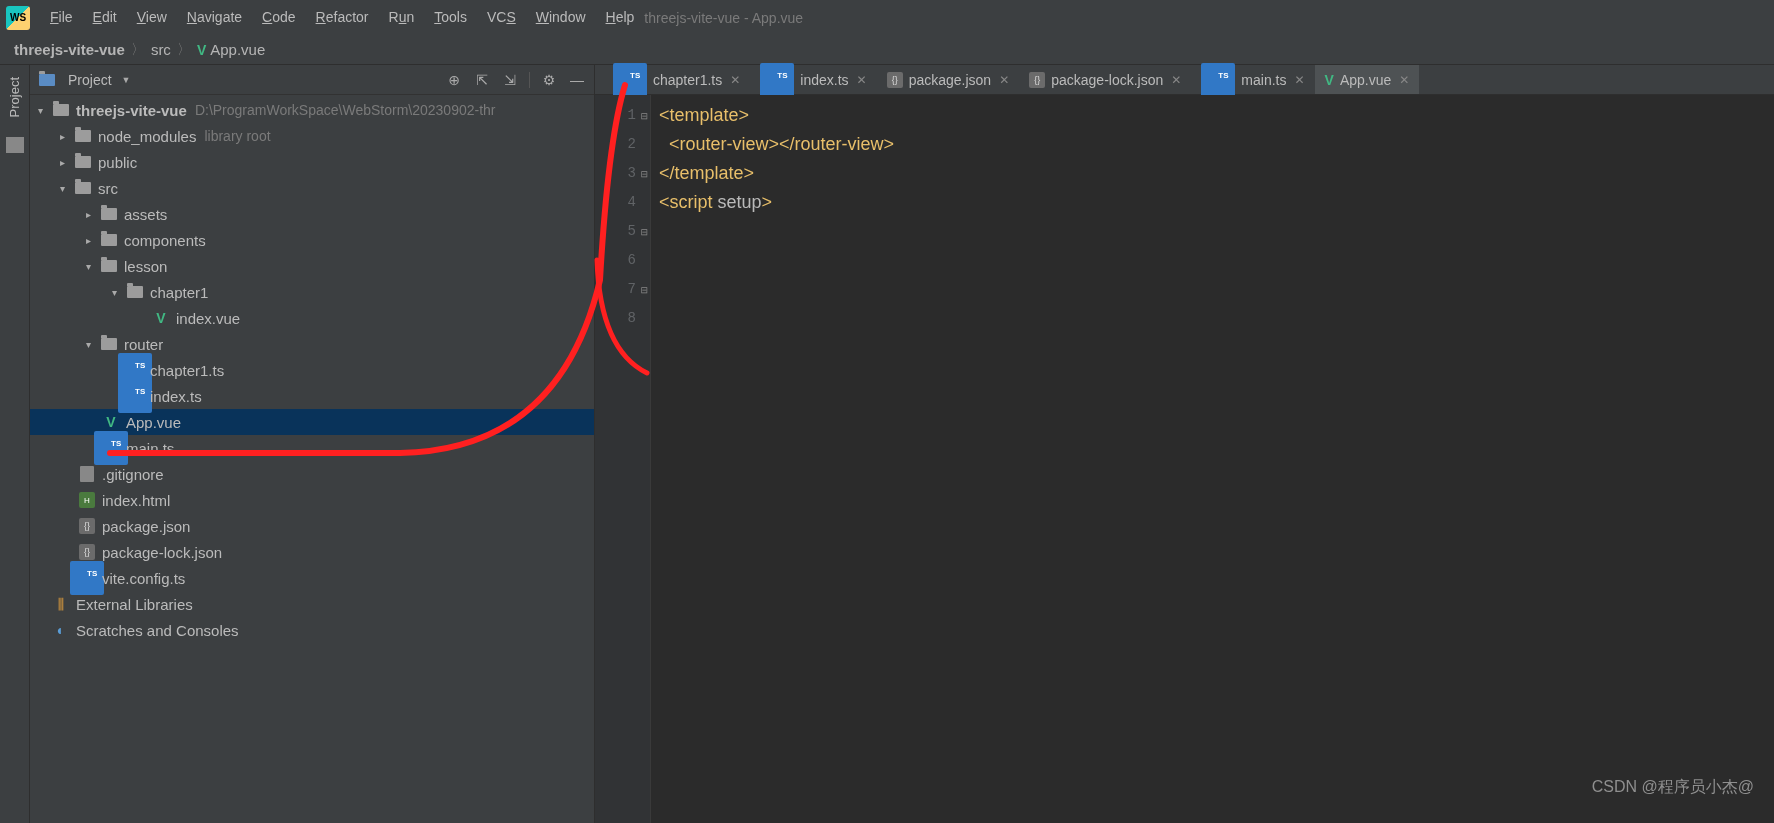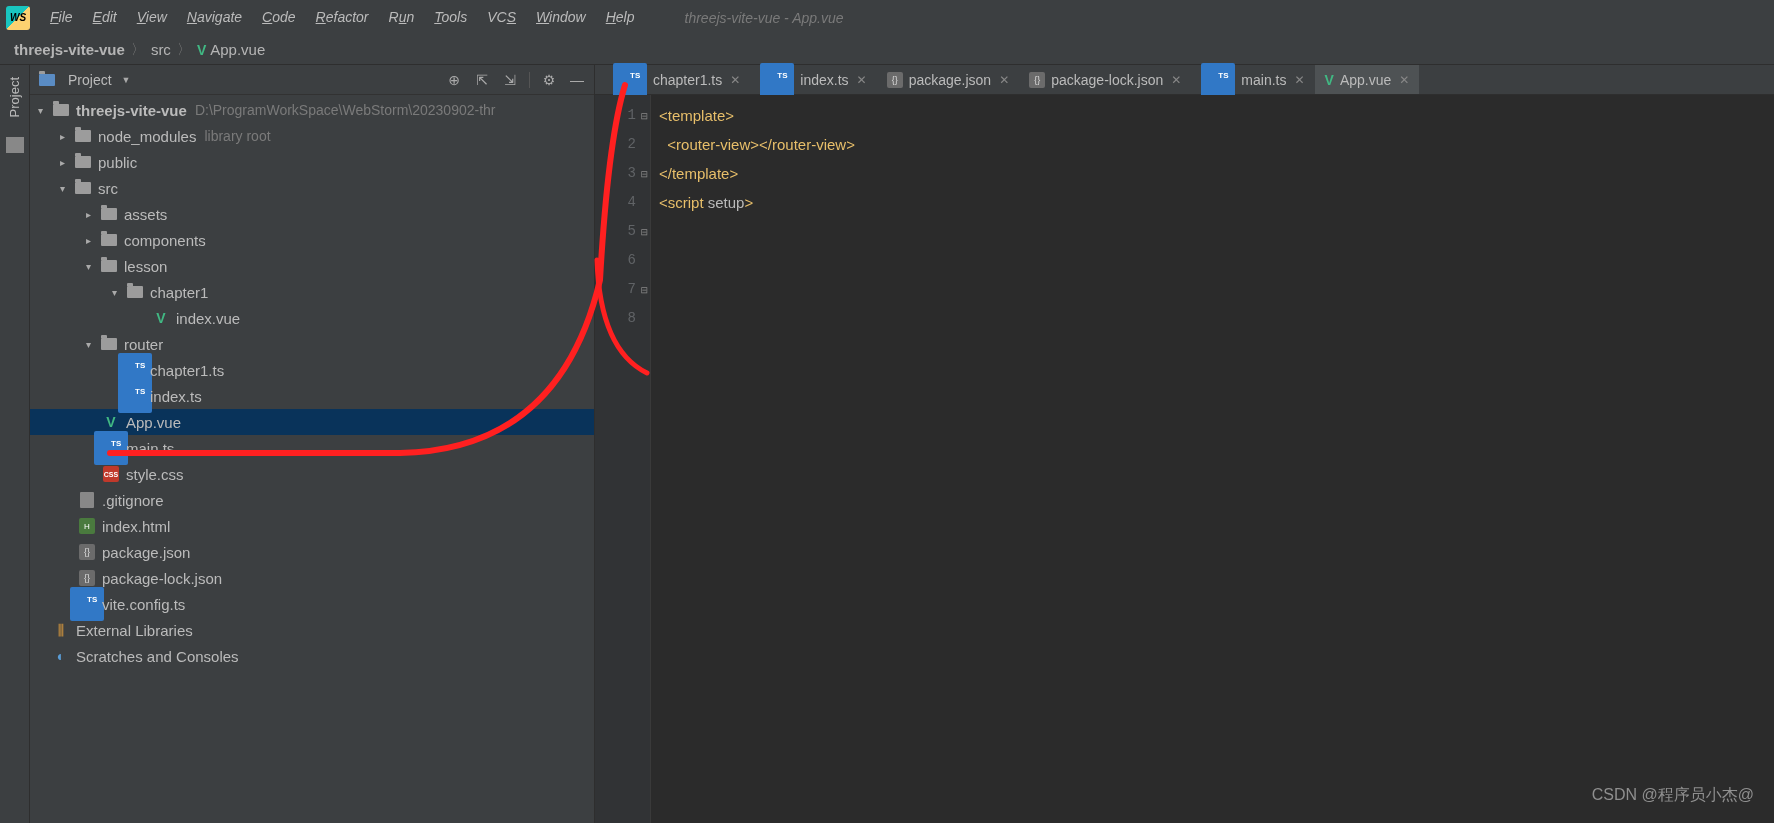--- a/index.html
+++ b/index.html
@@ -1,23 +1,23 @@
 <!DOCTYPE html>
 <html><head>
 <meta charset="utf-8">
 <style>
 * { margin: 0; padding: 0; box-sizing: border-box; font-family: "Segoe UI", Arial, sans-serif; }
 body { background: #3c3f41; color: #bbbbbb; width: 1774px; height: 823px; overflow: hidden; font-size: 14px; user-select: none; }
 
 
-.menubar { display: flex; align-items: center; height: 35px; background: #3c3f41; padding-left: 6px; font-style: italic; }
+.menubar { display: flex; align-items: center; height: 35px; background: #3c3f41; padding-left: 6px; }
 .app-logo { width: 24px; height: 24px; background: linear-gradient(135deg,#19c5c0 50%,#fdd170 50%); border-radius: 3px; position: relative; margin-right: 10px; display:flex;align-items:center;justify-content:center;font-size:10px;font-weight:bold;color:#000; }
 .menubar-item { padding: 16px 10px; color: #bbbbbb; font-size: 14px; line-height: 35px; cursor: pointer; }
 .menubar-item u { text-decoration: underline; }
-.window-title { margin-left: 40px; color: #7a7a7a; font-size: 14px; }
+.window-title { color: #7a7a7a; font-size: 14px; }
 
 
 .breadcrumb-bar { display: flex; align-items: center; height: 30px; background: #3c3f41; padding-left: 14px; gap: 6px; border-bottom: 1px solid #2e2e2e; }
 .bc-item { color: #b5b5b5; font-size: 15px; display:flex; align-items:center; gap:4px; }
 .bc-item.bold { font-weight: bold; }
 .bc-sep { color: #777; font-size: 14px; }
 
 
 .main { display: flex; height: calc(100% - 65px); }
 
@@ -64,30 +64,30 @@
 .editor-area { flex: 1; display: flex; flex-direction: column; background: #2b2b2b; }
 .tab-bar { display: flex; height: 30px; background: #3c3f41; border-bottom: 1px solid #2e2e2e; padding-left: 8px; align-items: stretch; }
 .tab { display: flex; align-items: center; padding: 0 10px; gap: 6px; color: #bbbbbb; font-size: 14px; cursor: pointer; }
 .tab.active { background: #4e5254; }
 .tab-close { color: #888; font-size: 12px; cursor:pointer; margin-left:2px;}
 
 .editor-body { flex:1; display:flex; background:#2b2b2b; }
 .gutter { width: 56px; background:#313335; border-right:1px solid #3a3a3a; padding-top:6px; text-align:right; position:relative;}
 .ln { height:29px; line-height:29px; padding-right:14px; color:#606366; font-size:14px; font-family:"Consolas","Courier New",monospace; position:relative;}
 .fold-mark { position:absolute; right:2px; top:50%; transform:translateY(-50%); font-size:9px; color:#888;}
-.code { flex:1; padding: 6px 0 16px 8px; font-family:"Consolas","Courier New",monospace; font-size:15px; line-height:29px; }
+.code { flex:1; padding: 6px 0 16px 8px; font-family:"Consolas","Courier New",monospace; font-size:18px; line-height:29px; }
 .cl { height:29px; white-space:pre; }
 .tag { color:#e8bf6a; }
 .attr { color:#bababa; }
 .sel-bg { background:#214283; }
 
 
 .annotation { position:absolute; pointer-events:none; z-index:100; }
 
-.watermark { position:absolute; right:20px; bottom:17px; color:#8f8f8f; font-size:16px;}
+.watermark { position:absolute; right:20px; bottom:25px; color:#8f8f8f; font-size:16px;}
 </style>
 </head>
 <body>
 
 <div class="menubar">
   <div class="app-logo">WS</div>
   <div class="menubar-item"><u>F</u>ile</div>
   <div class="menubar-item"><u>E</u>dit</div>
   <div class="menubar-item"><u>V</u>iew</div>
   <div class="menubar-item"><u>N</u>avigate</div>
@@ -223,26 +223,20 @@
       <div class="tree-row selected" style="padding-left:72px;background:#09335a">
         <span class="tree-icon vue-ico">V</span>
         <span class="tree-label">App.vue</span>
       </div>
       <div class="tree-row" style="padding-left:72px">
         <span class="tree-icon">
             <span class="ts-ico">TS</span>
           </span>
         <span class="tree-label">main.ts</span>
       </div>
-      <div class="tree-row" style="padding-left:72px">
-        <span class="tree-icon">
-            <span class="css-ico">CSS</span>
-          </span>
-        <span class="tree-label">style.css</span>
-      </div>
       <div class="tree-row" style="padding-left:48px">
         <span class="tree-icon">
             <span class="file-ico"></span>
           </span>
         <span class="tree-label">.gitignore</span>
       </div>
       <div class="tree-row" style="padding-left:48px">
         <span class="tree-icon">
             <span class="html-ico">H</span>
           </span>

